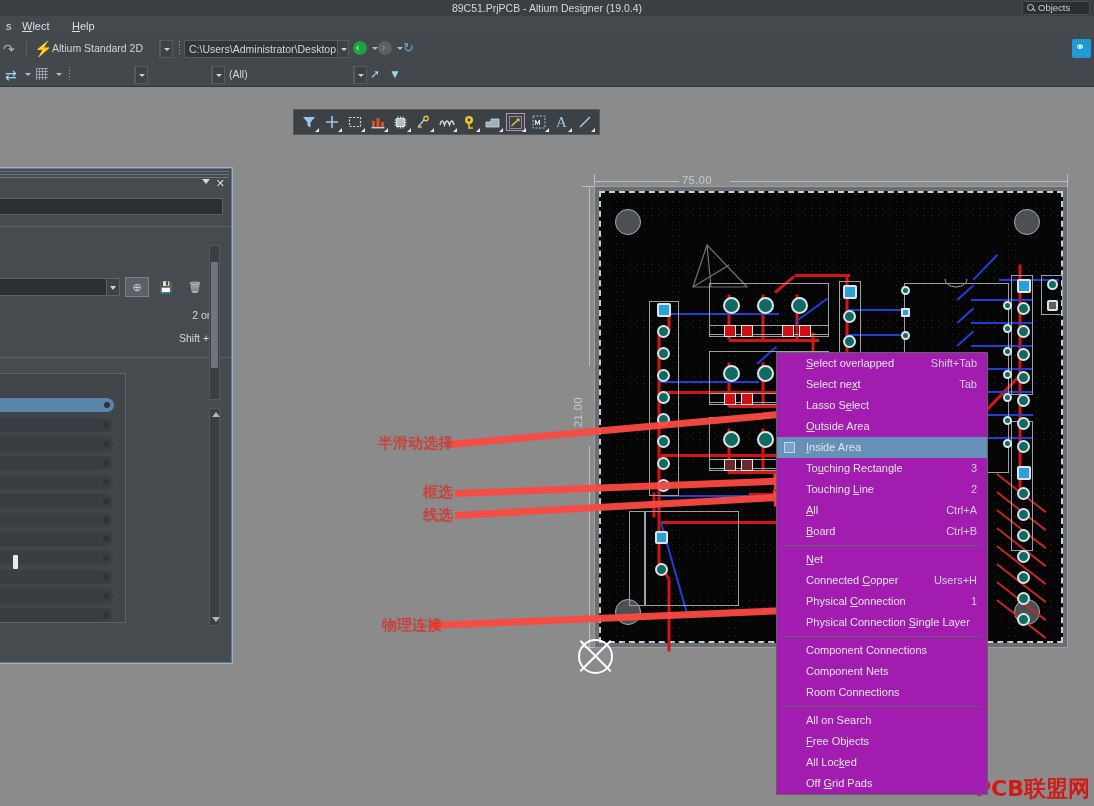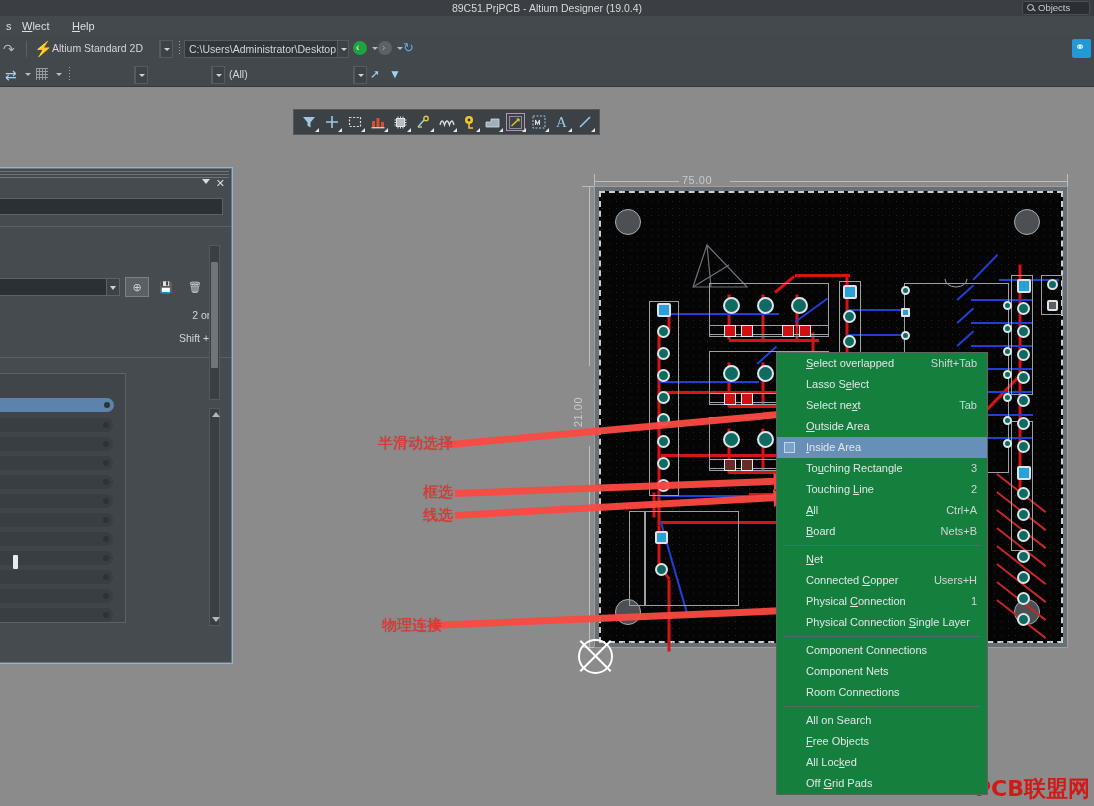--- a/index.html
+++ b/index.html
@@ -179,21 +179,21 @@
   .pad.sq { border-radius:2px; background:#2aa0d8; }
   .smd { position:absolute; background:#cf1010; border:1px solid #e8eaec; }
   .outline { position:absolute; border:1px solid #9aa0a5; }
   .trace { position:absolute; transform-origin:0 50%; height:3px; background:#d51414; }
   .trace.blue { background:#1f3fd8; height:1.5px; }
   .trace.thin { height:1.5px; }
 
   
   .ctxmenu {
     position:absolute; left:776px; top:352px; width:212px;
-    background:#15803d; border:1px solid #5e6368;
+    background:#a21caf; border:1px solid #5e6368;
     color:#e2e5e7; font-size:11px; z-index:60;
   }
   .ctx-item { position:relative; height:21px; line-height:21px;
      padding-left:29px; white-space:nowrap; }
   .ctx-item .sc { position:absolute; right:10px; top:0; color:#cfd3d6; }
   .ctx-item u { text-decoration: underline; }
   .ctx-item.sel { background:#6690b8; }
   .ctx-item.sel .chk {
     position:absolute; left:7px; top:5px; width:11px; height:11px;
     background:#7ba3c8; border:1px solid #c4d6e6;
@@ -653,43 +653,43 @@
       </div>
     </div>
   </div>
 
   <div class="ctxmenu">
 
     <div class="ctx-item">
       <u>S</u>elect overlapped<span class="sc">Shift+Tab</span>
     </div>
     <div class="ctx-item">
+      Select ne<u>x</u>t<span class="sc">Tab</span>
+    </div>
+    <div class="ctx-item">
       Lasso S<u>e</u>lect
-    </div>
-    <div class="ctx-item">
-      Select ne<u>x</u>t<span class="sc">Tab</span>
     </div>
     <div class="ctx-item">
       <u>O</u>utside Area
     </div>
     <div class="ctx-item sel">
       <span class="chk"></span>
       <u>I</u>nside Area
     </div>
     <div class="ctx-item">
       To<u>u</u>ching Rectangle<span class="sc">3</span>
     </div>
     <div class="ctx-item">
       Touching <u>L</u>ine<span class="sc">2</span>
     </div>
     <div class="ctx-item">
       <u>A</u>ll<span class="sc">Ctrl+A</span>
     </div>
     <div class="ctx-item">
-      <u>B</u>oard<span class="sc">Nets+B</span>
+      <u>B</u>oard<span class="sc">Ctrl+B</span>
     </div>
 
     <div class="ctx-sep"></div>
 
     <div class="ctx-item">
       <u>N</u>et
     </div>
     <div class="ctx-item">
       Connected <u>C</u>opper<span class="sc">Users+H</span>
     </div>

